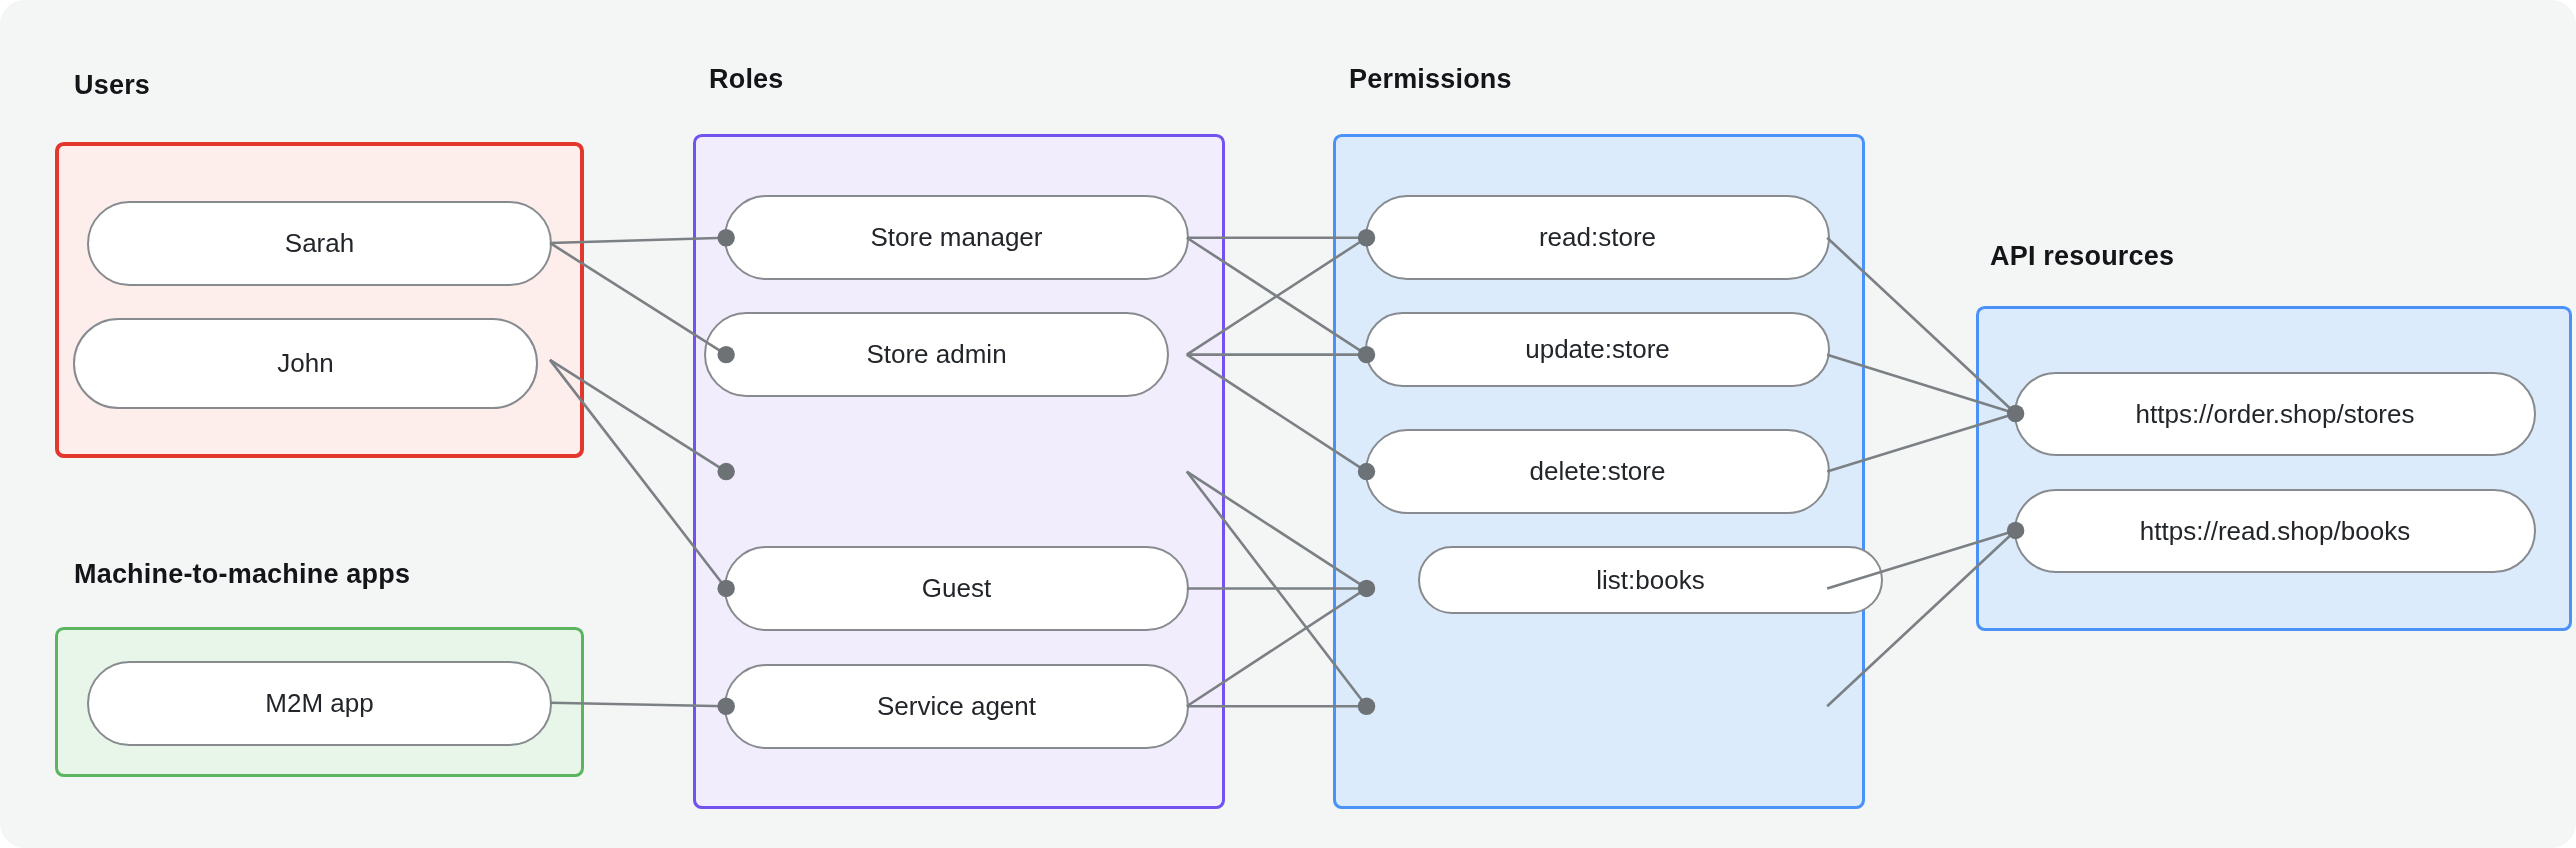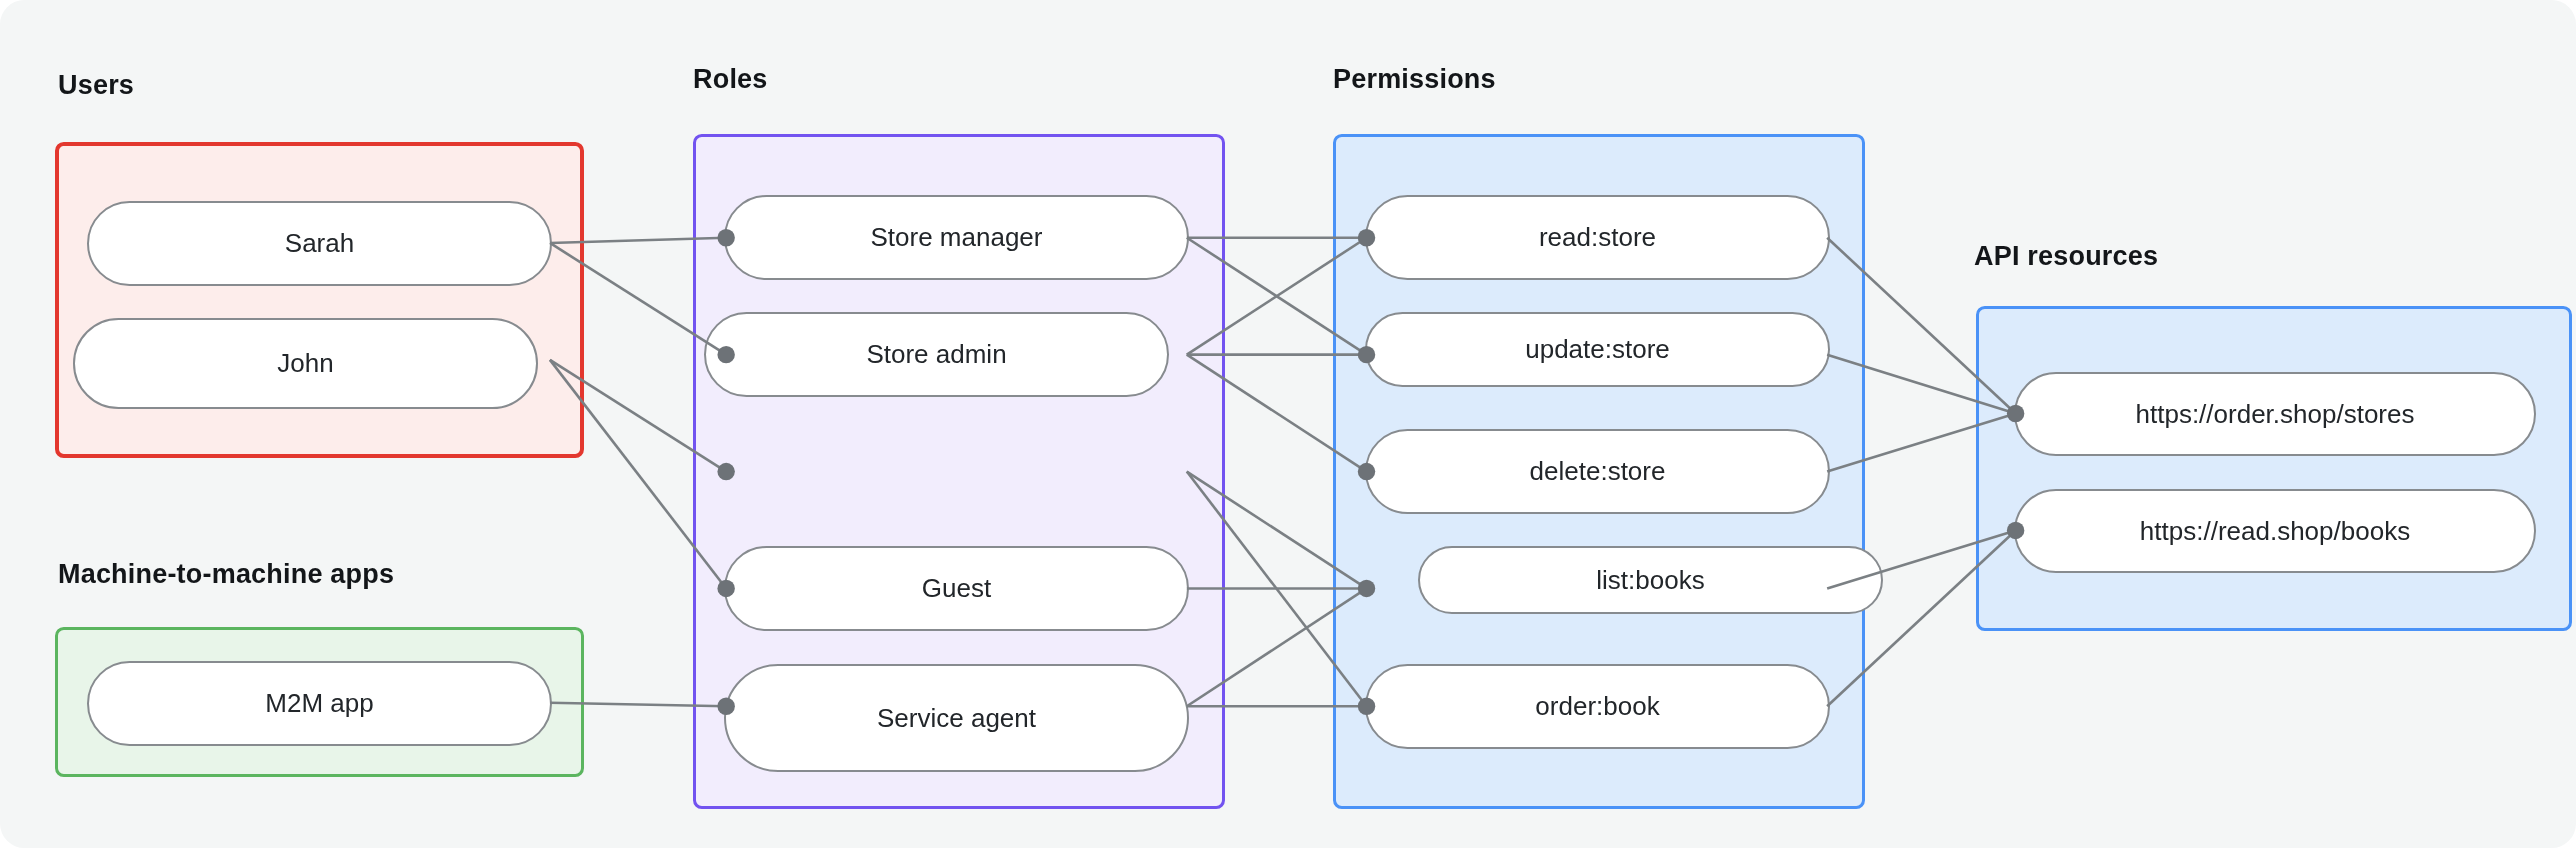--- a/index.html
+++ b/index.html
@@ -11,20 +11,21 @@
     overflow:hidden;
     font-family:"Liberation Sans", sans-serif;
   }
   .group-label{
     position:absolute;
     font-size:27px;
     font-weight:bold;
     color:#131619;
     letter-spacing:0.2px;
     white-space:nowrap;
+    margin-left:16px;
   }
   .group-box{
     position:absolute;
     border:3.5px solid #888;
     border-radius:8.7px;
     box-sizing:border-box;
     background:transparent;
   }
   .pill{
     position:absolute;
@@ -57,21 +58,21 @@
   #label-m2m{left:58px;top:559px}
   #box-m2m{left:55px;top:627px;width:529px;height:150px}
   #pill-m2m-app{left:87px;top:661px;width:465px;height:85px}
 
   #label-roles{left:693px;top:64px}
   #box-roles{left:693px;top:134px;width:532px;height:675px}
   #pill-store-manager{left:724px;top:195px;width:465px;height:85px}
   #pill-store-admin{left:704px;top:312px;width:465px;height:85px}
   #pill-customer{left:724px;top:429px;width:465px;height:85px}
   #pill-guest{left:724px;top:546px;width:465px;height:85px}
-  #pill-service-agent{left:724px;top:664px;width:465px;height:108px}
+  #pill-service-agent{left:724px;top:664px;width:465px;height:85px}
 
   #label-permissions{left:1333px;top:64px}
   #box-permissions{left:1333px;top:134px;width:532px;height:675px}
   #pill-read-store{left:1365px;top:195px;width:465px;height:85px}
   #pill-update-store{left:1365px;top:312px;width:465px;height:75px}
   #pill-delete-store{left:1365px;top:429px;width:465px;height:85px}
   #pill-list-books{left:1418px;top:546px;width:465px;height:68px}
   #pill-order-book{left:1365px;top:664px;width:465px;height:85px}
 
   #label-api{left:1974px;top:241px}
@@ -121,23 +122,20 @@
   </div>
   <div class="pill" id="pill-update-store">
     <span>update:store</span>
   </div>
   <div class="pill" id="pill-delete-store">
     <span>delete:store</span>
   </div>
   <div class="pill" id="pill-list-books">
     <span>list:books</span>
   </div>
-  <div class="pill" id="pill-order-book">
-    <span>order:book</span>
-  </div>
 
   <div class="group-label" id="label-api">API resources</div>
   <div class="group-box" id="box-api" style="border-color: rgb(74, 146, 247); background: rgb(220, 235, 252);"></div>
   <div class="pill" id="pill-stores-api">
     <span>https://order.shop/stores</span>
   </div>
   <div class="pill" id="pill-books-api">
     <span>https://read.shop/books</span>
   </div>
 

